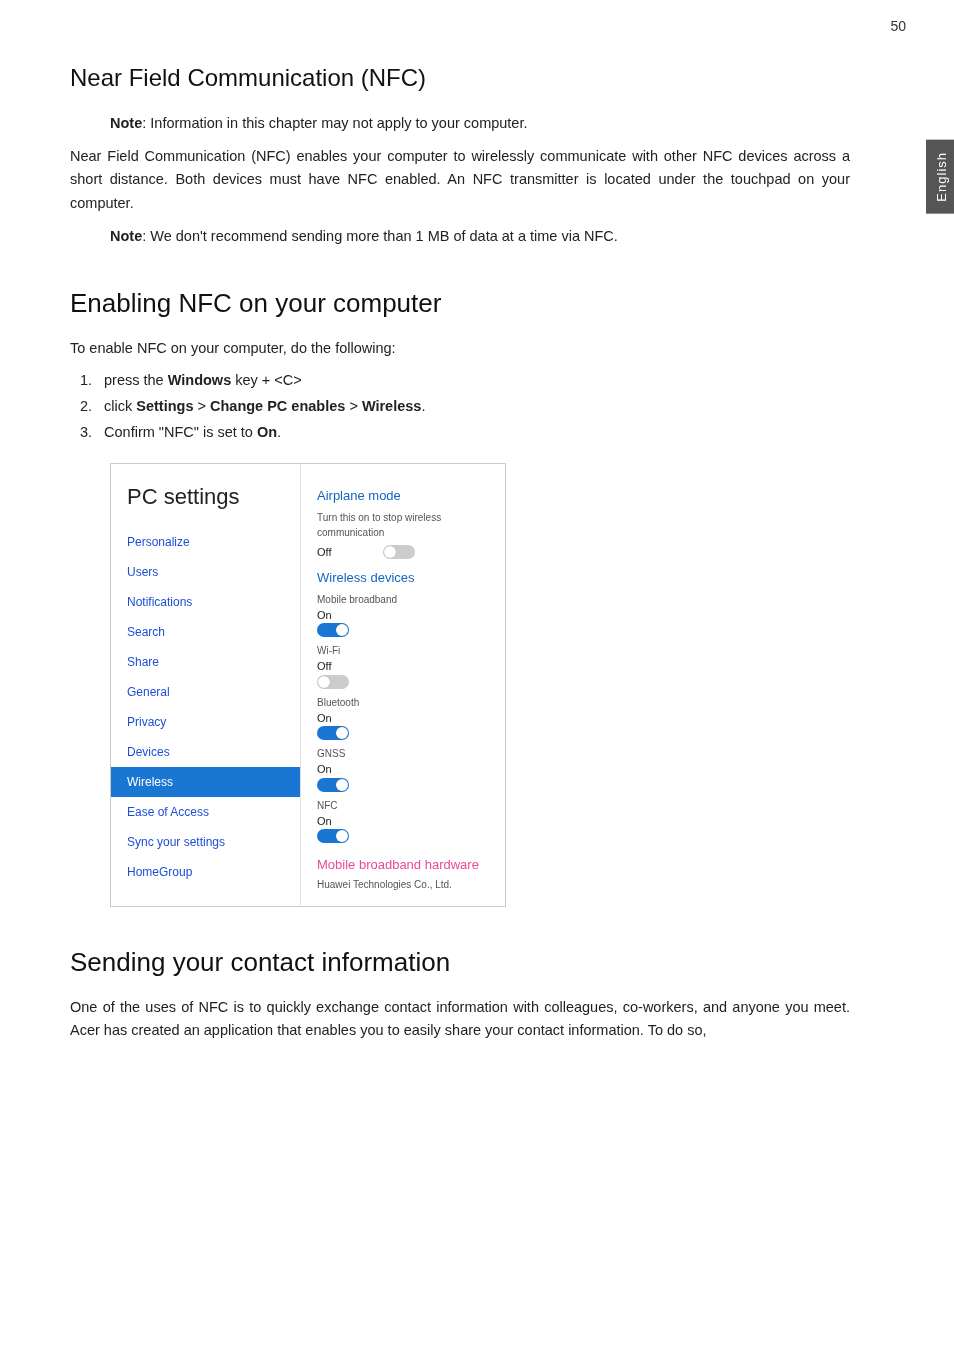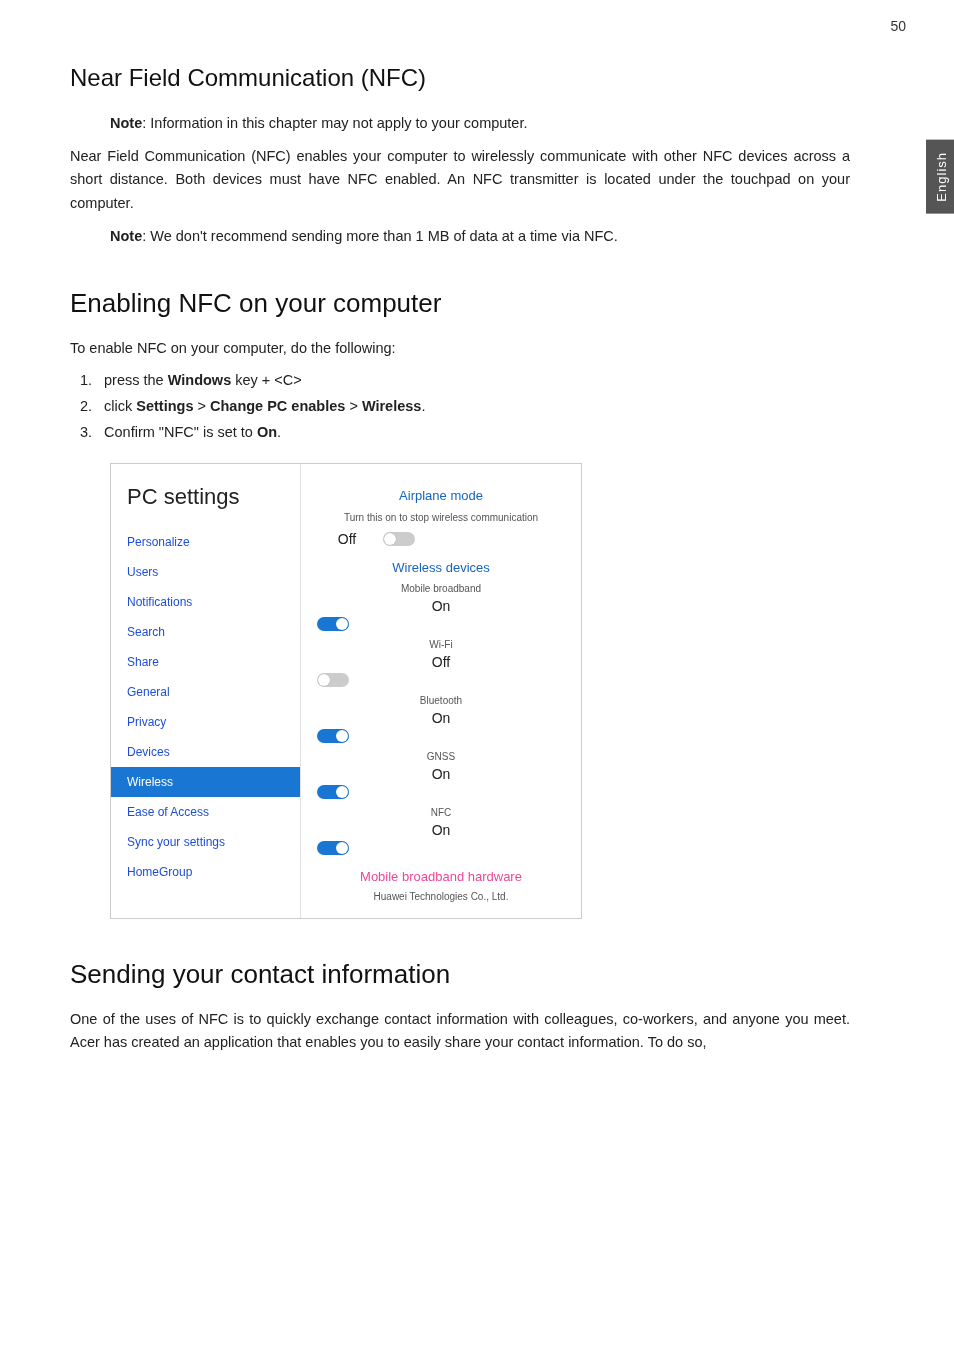--- a/index.html
+++ b/index.html
@@ -85,21 +85,21 @@
     }
 
     .steps li span.num {
       display: inline-block;
       width: 20px;
     }
 
     
     .pc-settings-box {
       border: 1px solid #ccc;
-      width: 472px;
+      width: 396px;
       margin: 20px 8px 20px 40px;
       display: flex;
       background: #fff;
       font-size: 12px;
     }
 
     .pc-settings-left {
       width: 190px;
       padding: 16px 0;
       background: #fff;
@@ -121,21 +121,20 @@
     }
 
     .nav-item.active {
       background: #1976d2;
       color: #fff;
     }
 
     .pc-settings-right {
       flex: 1;
       padding: 14px 16px;
-      text-align: center;
     }
 
     .settings-section-title {
       font-size: 13px;
       color: #1565c0;
       margin-bottom: 4px;
       margin-top: 8px;
     }
 
     .settings-desc {
@@ -154,21 +153,21 @@
     .toggle-label-col {
       min-width: 60px;
     }
 
     .toggle-label-col .device-name {
       font-size: 10px;
       color: #555;
     }
 
     .toggle-label-col .status {
-      font-size: 14px;
+      font-size: 11px;
       color: #222;
     }
 
     .toggle-switch {
       width: 32px;
       height: 14px;
       border-radius: 7px;
       position: relative;
       display: inline-block;
     }

